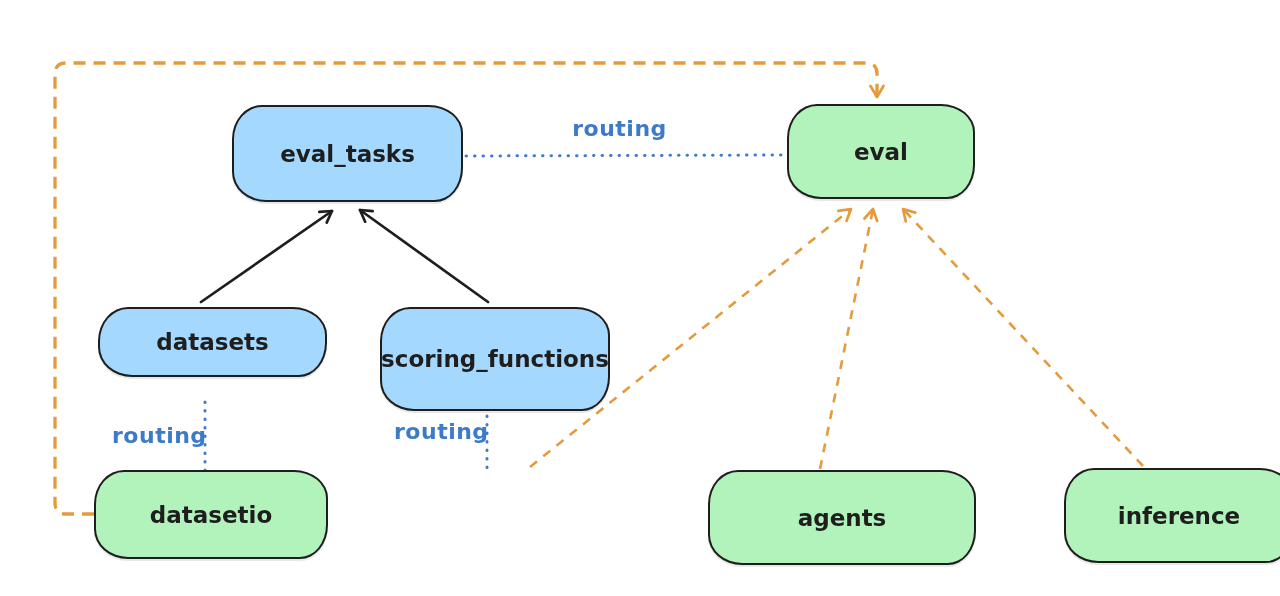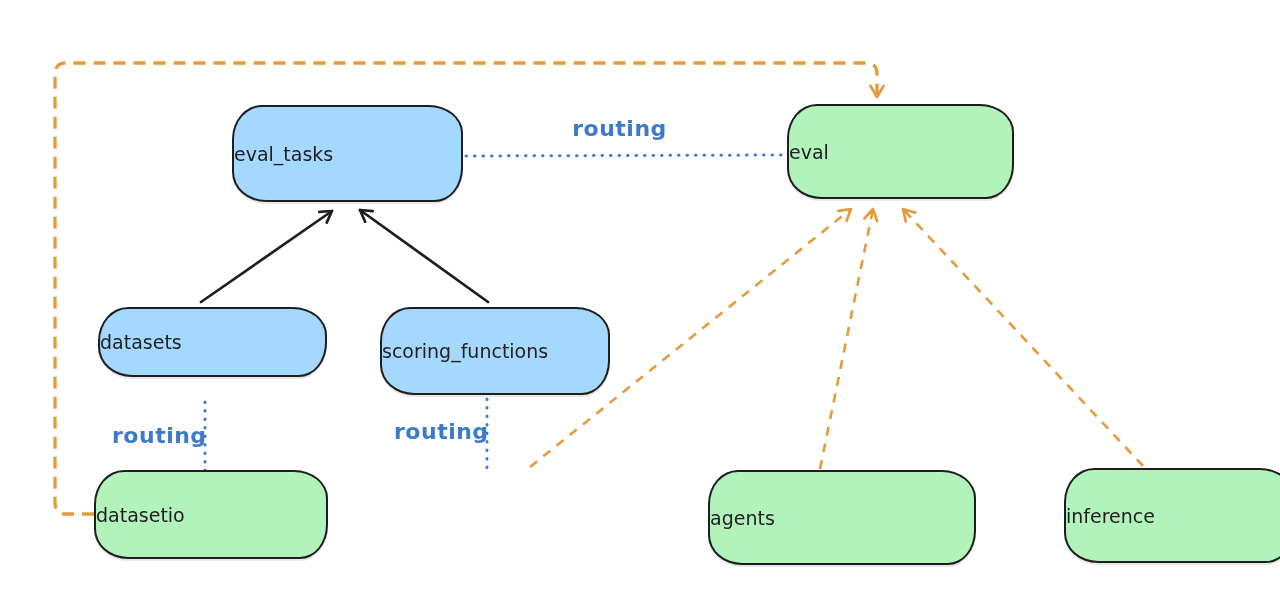--- a/index.html
+++ b/index.html
@@ -20,26 +20,26 @@
   svg.edges{position:absolute;left:0;top:0;width:1280px;height:596px;}
   .stroke-ink{stroke:var(--ink);}
   .stroke-orange{stroke:var(--orange);}
   .stroke-blue{stroke:var(--routing-blue);}
   path.edge{fill:none;}
   path.edge.solid{stroke-width:2.7;stroke-linecap:round;}
   path.edge.dashed{stroke-width:2.6;stroke-linecap:butt;stroke-dasharray:9 8;}
   path.edge.dashed.elbow{stroke-width:3.3;stroke-dasharray:12 8;}
   path.edge.dotted{stroke-width:3;stroke-linecap:round;stroke-dasharray:0.5 8;}
   .node{
-    position:absolute;display:flex;align-items:center;justify-content:flex-start;
+    position:absolute;display:flex;align-items:center;justify-content:center;
     border:2.6px solid var(--ink);
     border-radius:30px 34px 28px 34px / 34px 28px 34px 30px;
     box-shadow:0 2px 0 rgba(30,30,30,0.10);
     box-sizing:border-box;
-    font-size:19px;color:var(--ink);
+    font-size:23px;color:var(--ink);font-weight:bold;
   }
   .node.blue{background:var(--blue-fill);}
   .node.green{background:var(--green-fill);}
   .node-label{white-space:nowrap;}
   .edge-label{
     position:absolute;color:var(--routing-blue);
     font-size:22px;font-weight:bold;letter-spacing:0.5px;
     text-align:center;white-space:nowrap;
   }
 </style>
@@ -68,29 +68,29 @@
     <path class="edge dashed elbow stroke-orange" d="M 94 514 L 66 514 Q 55 514 55 503 L 55 74 Q 55 63 66 63 L 866 63 Q 877 63 877 74 L 877 97" marker-end="url(#mOrange)"></path>
     <path class="edge dashed stroke-orange" d="M 530 467 L 851 209" marker-end="url(#mOrange)"></path>
     <path class="edge dashed stroke-orange" d="M 820 469 L 873 209" marker-end="url(#mOrange)"></path>
     <path class="edge dashed stroke-orange" d="M 1143 466 L 903 209" marker-end="url(#mOrange)"></path>
   </svg>
 
   <div class="node blue" style="left:232px;top:105px;width:231px;height:97px">
     <span class="node-label">eval_tasks</span>
   </div>
 
-  <div class="node green" style="left:787px;top:104px;width:227px;height:95px">
+  <div class="node green" style="left:787px;top:104px;width:188px;height:95px">
     <span class="node-label">eval</span>
   </div>
 
   <div class="node blue" style="left:98px;top:307px;width:229px;height:70px">
     <span class="node-label">datasets</span>
   </div>
 
-  <div class="node blue" style="left:380px;top:307px;width:230px;height:88px">
+  <div class="node blue" style="left:380px;top:307px;width:230px;height:104px">
     <span class="node-label">scoring_functions</span>
   </div>
 
   <div class="node green" style="left:94px;top:470px;width:234px;height:89px">
     <span class="node-label">datasetio</span>
   </div>
 
 
   <div class="node green" style="left:708px;top:470px;width:268px;height:95px">
     <span class="node-label">agents</span>

